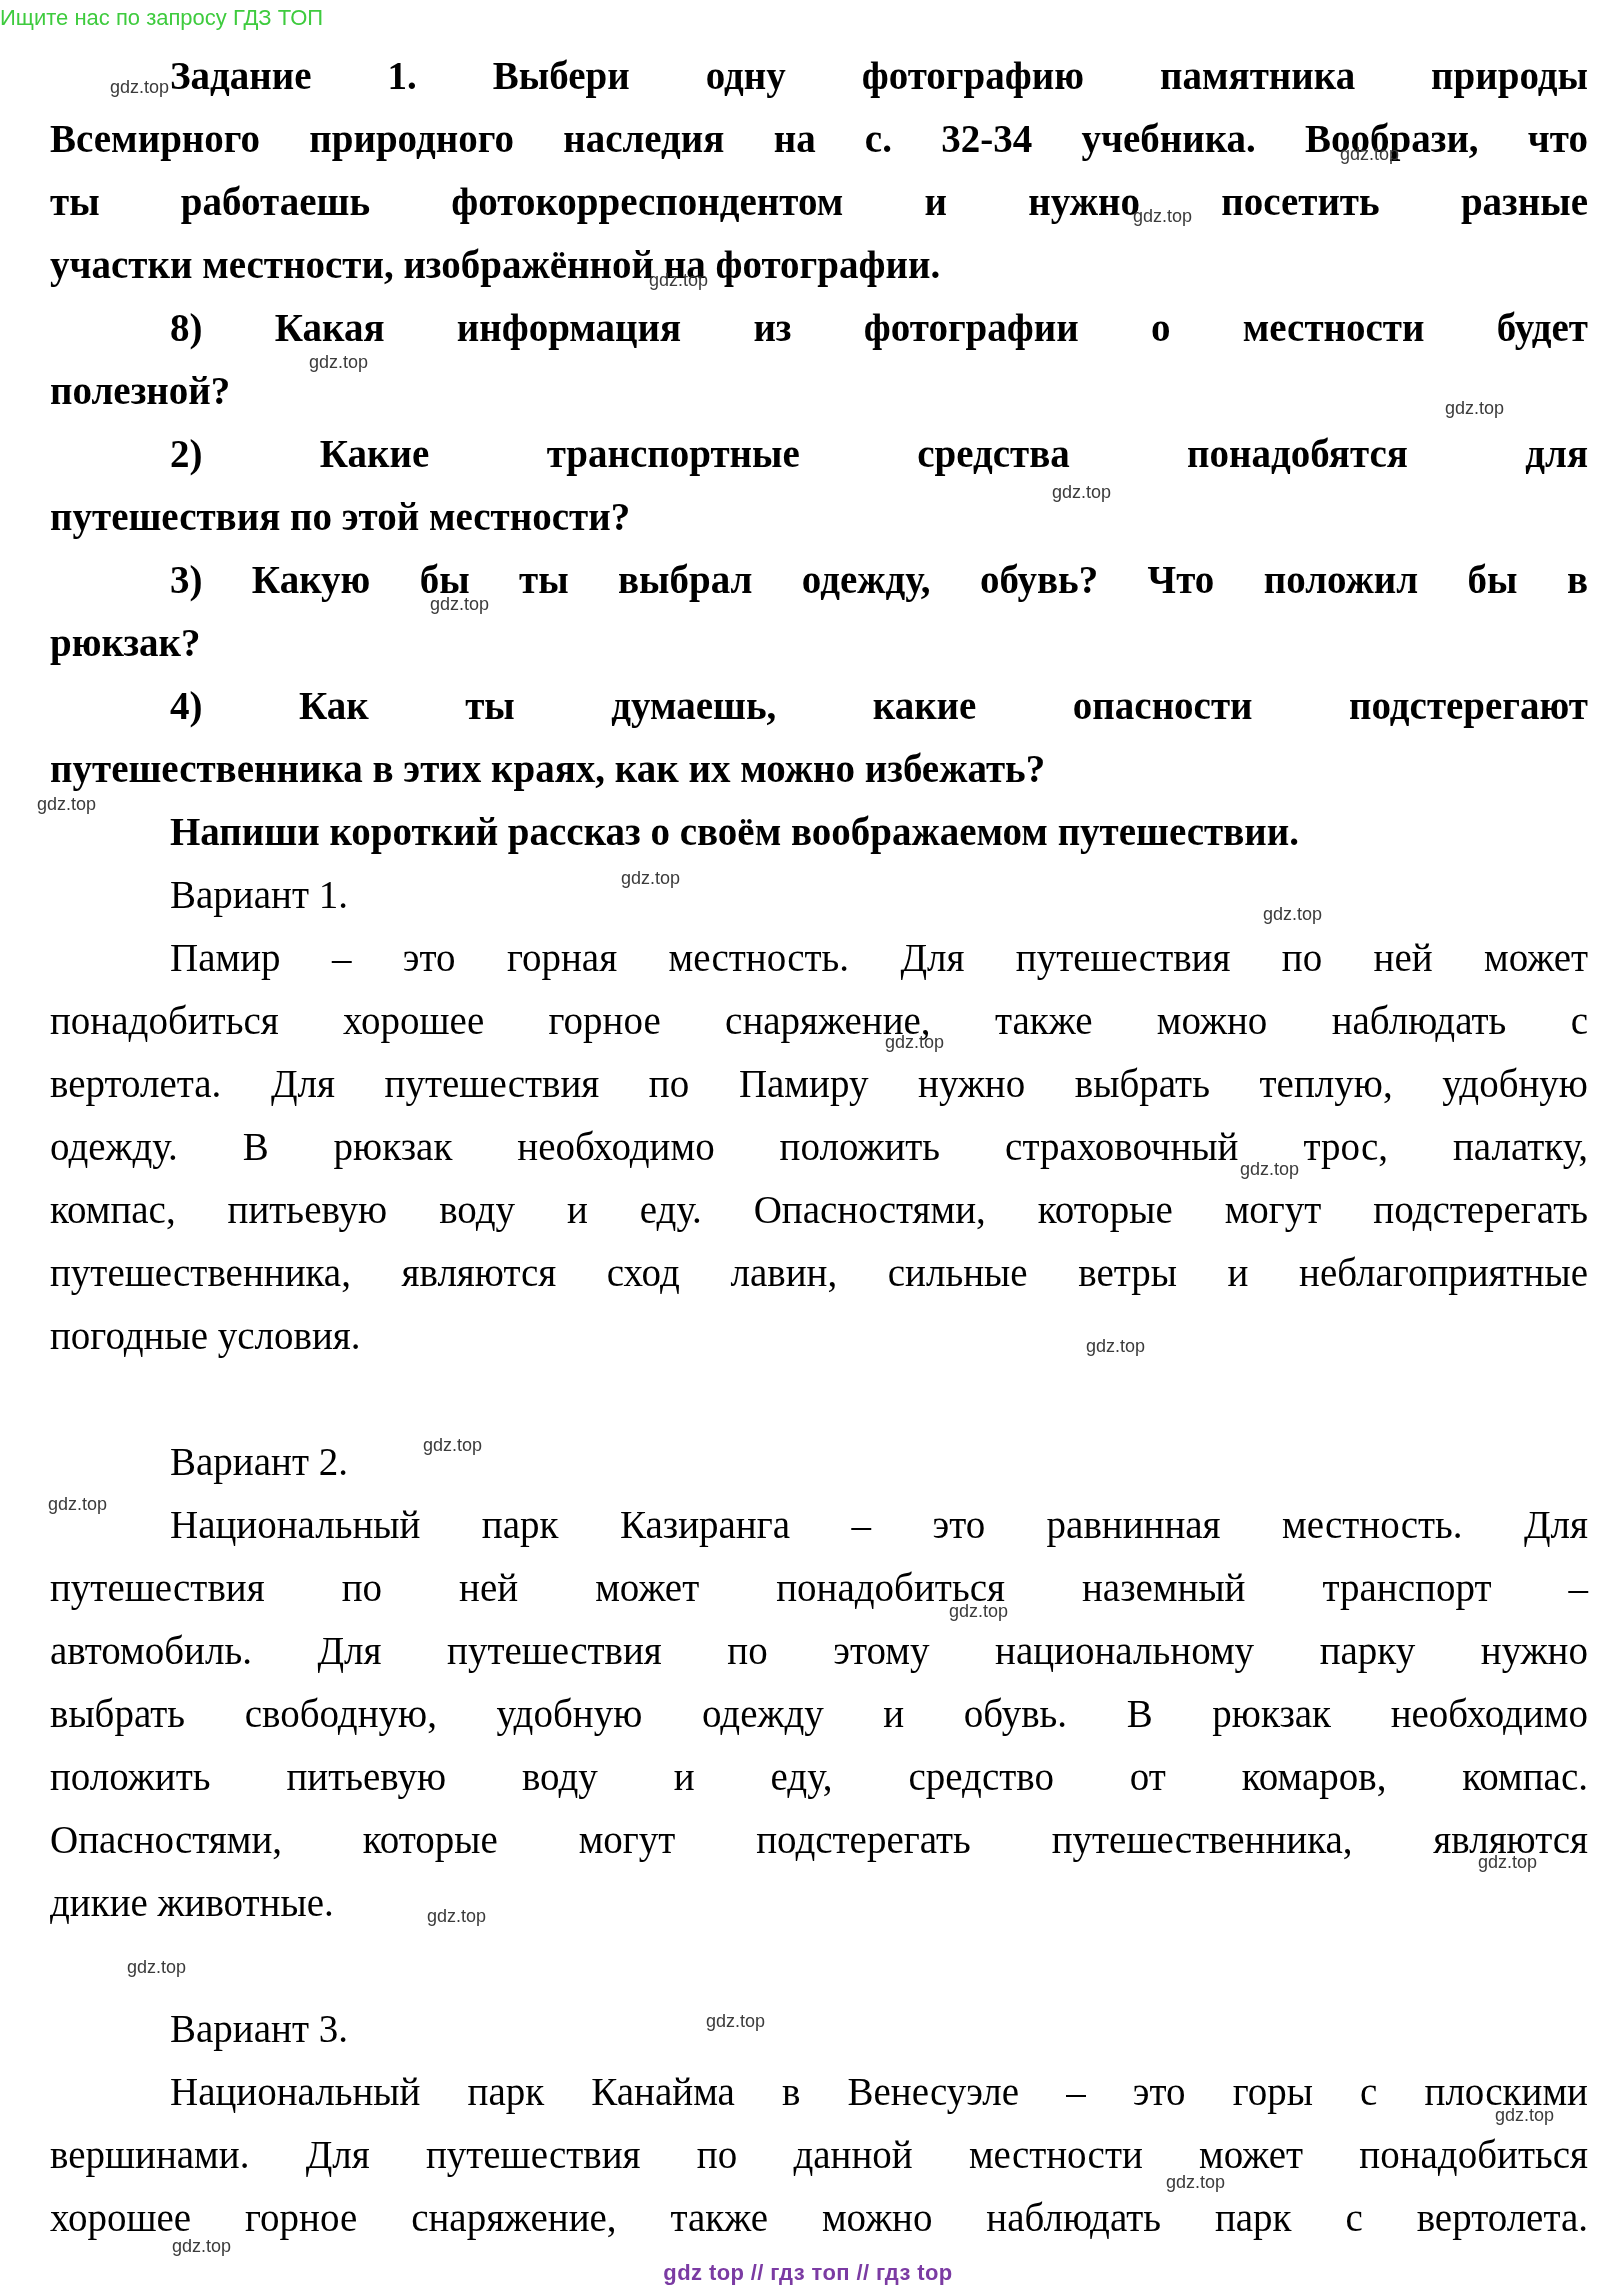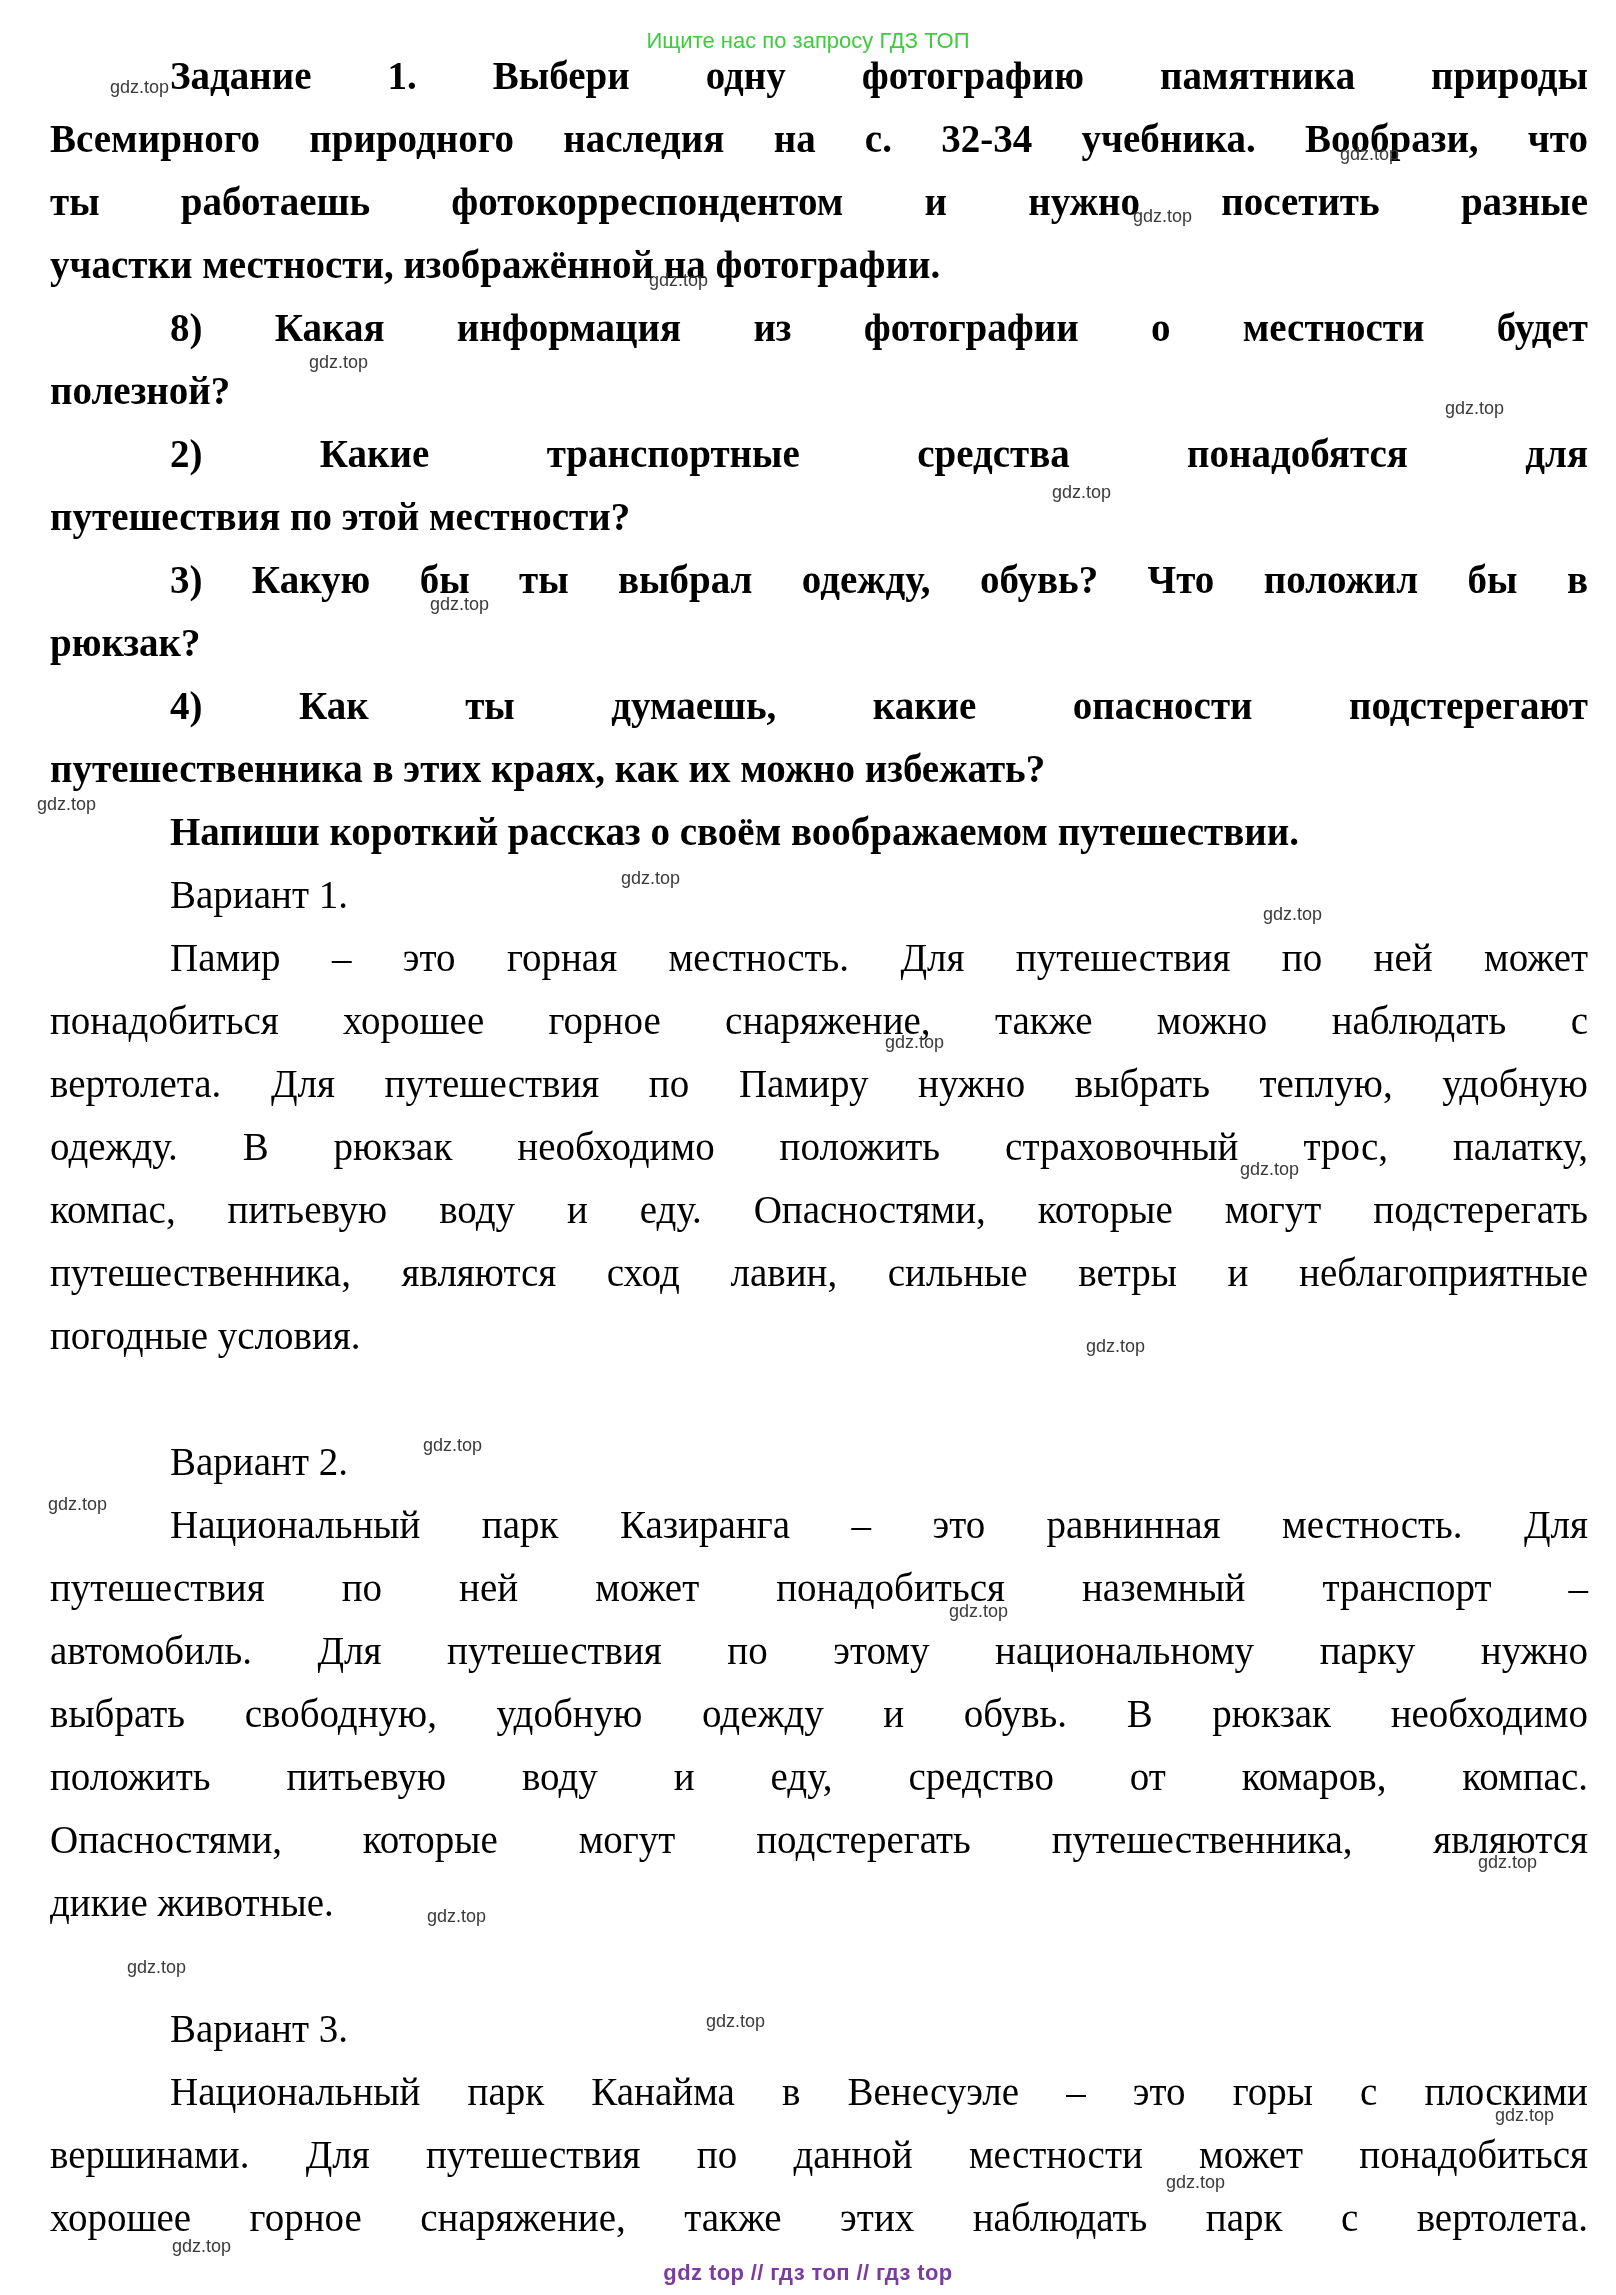--- a/index.html
+++ b/index.html
@@ -9,25 +9,23 @@
     height: 2295px;
     position: relative;
     overflow: hidden;
     font-family: "Liberation Serif", serif;
     color: #000000;
   }
   .banner-top {
     position: absolute;
     top: 5px; left: 0;
     width: 100%;
-    text-align: center;
     font-family: "Liberation Sans", sans-serif;
     font-size: 22px;
     font-weight: normal;
-    margin-top: 23px;
   }
   .banner-bottom {
     position: absolute;
     top: 2260px; left: 0;
     width: 100%;
     text-align: center;
     font-family: "Liberation Sans", sans-serif;
     font-size: 22px;
     font-weight: bold;
     letter-spacing: 0.4px;
@@ -124,21 +122,21 @@
       <div class="line justify">Опасностями, которые могут подстерегать путешественника, являются</div>
       <div class="line">дикие животные.</div>
     </div>
     <div class="block spacer"></div>
     <div class="block">
       <div class="line indent">Вариант 3.</div>
     </div>
     <div class="block">
       <div class="line justify indent">Национальный парк Канайма в Венесуэле – это горы с плоскими</div>
       <div class="line justify">вершинами. Для путешествия по данной местности может понадобиться</div>
-      <div class="line justify">хорошее горное снаряжение, также этих наблюдать парк с вертолета.</div>
+      <div class="line justify">хорошее горное снаряжение, также можно наблюдать парк с вертолета.</div>
     </div>
   </div>
 
 <div class="wm-layer">
     <div class="wm" style="left: 110px; top: 78px; color: rgb(59, 59, 59);">gdz.top</div>
     <div class="wm" style="left: 1340px; top: 145px; color: rgb(59, 59, 59);">gdz.top</div>
     <div class="wm" style="left: 1133px; top: 207px; color: rgb(59, 59, 59);">gdz.top</div>
     <div class="wm" style="left: 649px; top: 271px; color: rgb(59, 59, 59);">gdz.top</div>
     <div class="wm" style="left: 309px; top: 353px; color: rgb(59, 59, 59);">gdz.top</div>
     <div class="wm" style="left: 1445px; top: 399px; color: rgb(59, 59, 59);">gdz.top</div>

